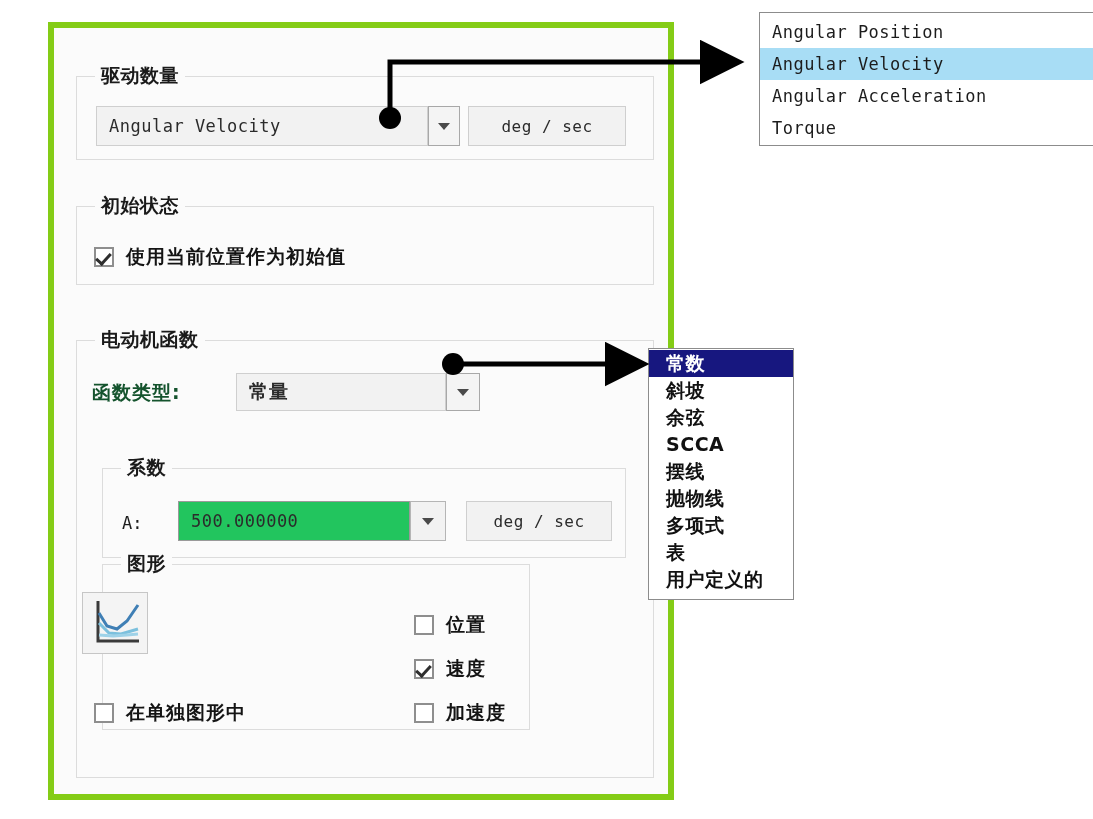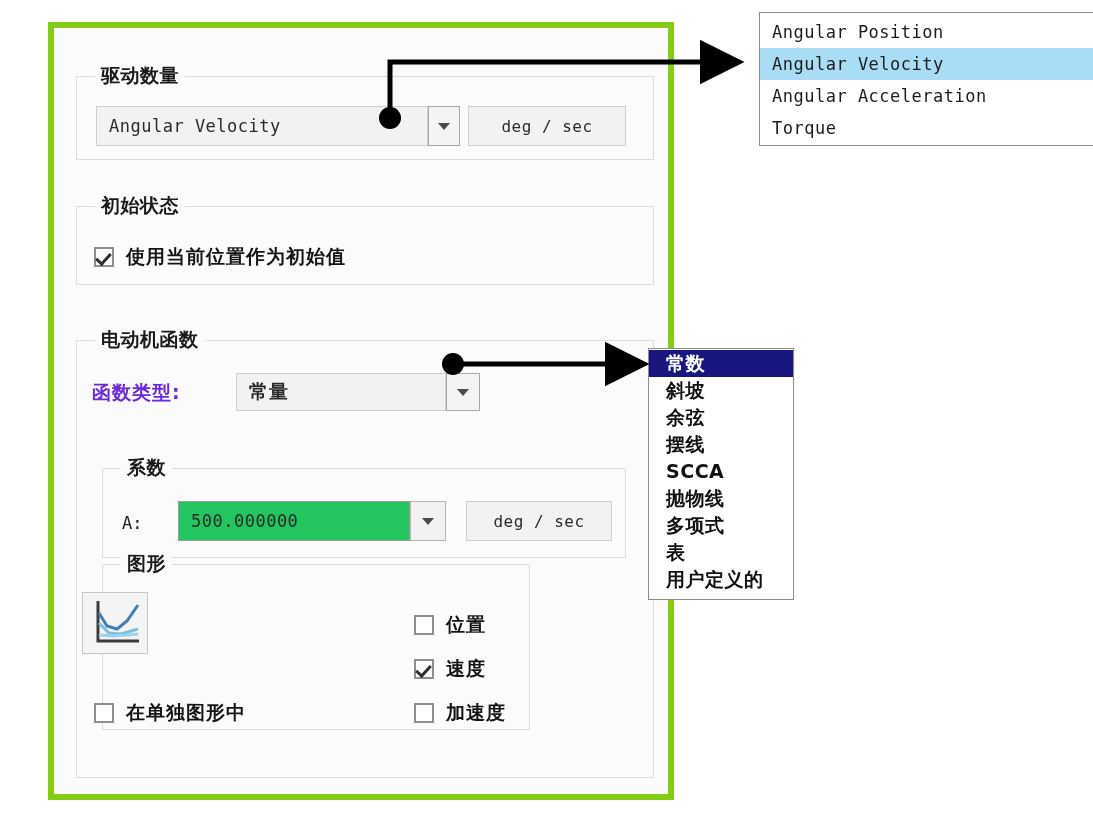--- a/index.html
+++ b/index.html
@@ -105,21 +105,21 @@
     border: 1px solid #a8a8a8;
     background: #f4f4f4;
   }
 
   
   .cnlabel {
     position: absolute;
     font-family: "DejaVu Sans", sans-serif;
     font-size: 19px;
     font-weight: 700;
-    color: #6d28d9;
+    color: #14532d;
     letter-spacing: 1px;
     white-space: nowrap;
   }
   .monolabel {
     position: absolute;
     font-family: "DejaVu Sans Mono", monospace;
     font-size: 17px;
     color: #1c1c1c;
     white-space: nowrap;
   }
@@ -323,22 +323,22 @@
   <div class="item">Angular Position</div>
   <div class="item sel">Angular Velocity</div>
   <div class="item">Angular Acceleration</div>
   <div class="item">Torque</div>
 </div>
 
 <div class="listbox" id="func-list">
   <div class="item sel">常数</div>
   <div class="item">斜坡</div>
   <div class="item">余弦</div>
+  <div class="item">SCCA</div>
   <div class="item">摆线</div>
-  <div class="item">SCCA</div>
   <div class="item">抛物线</div>
   <div class="item">多项式</div>
   <div class="item">表</div>
   <div class="item">用户定义的</div>
 </div>
 
 <svg class="anno">
   <defs>
     <marker id="arrowhead" markerWidth="9" markerHeight="9" refX="7.5" refY="4.5" orient="auto">
       <polygon points="0,0 9,4.5 0,9" fill="#000000"></polygon>

